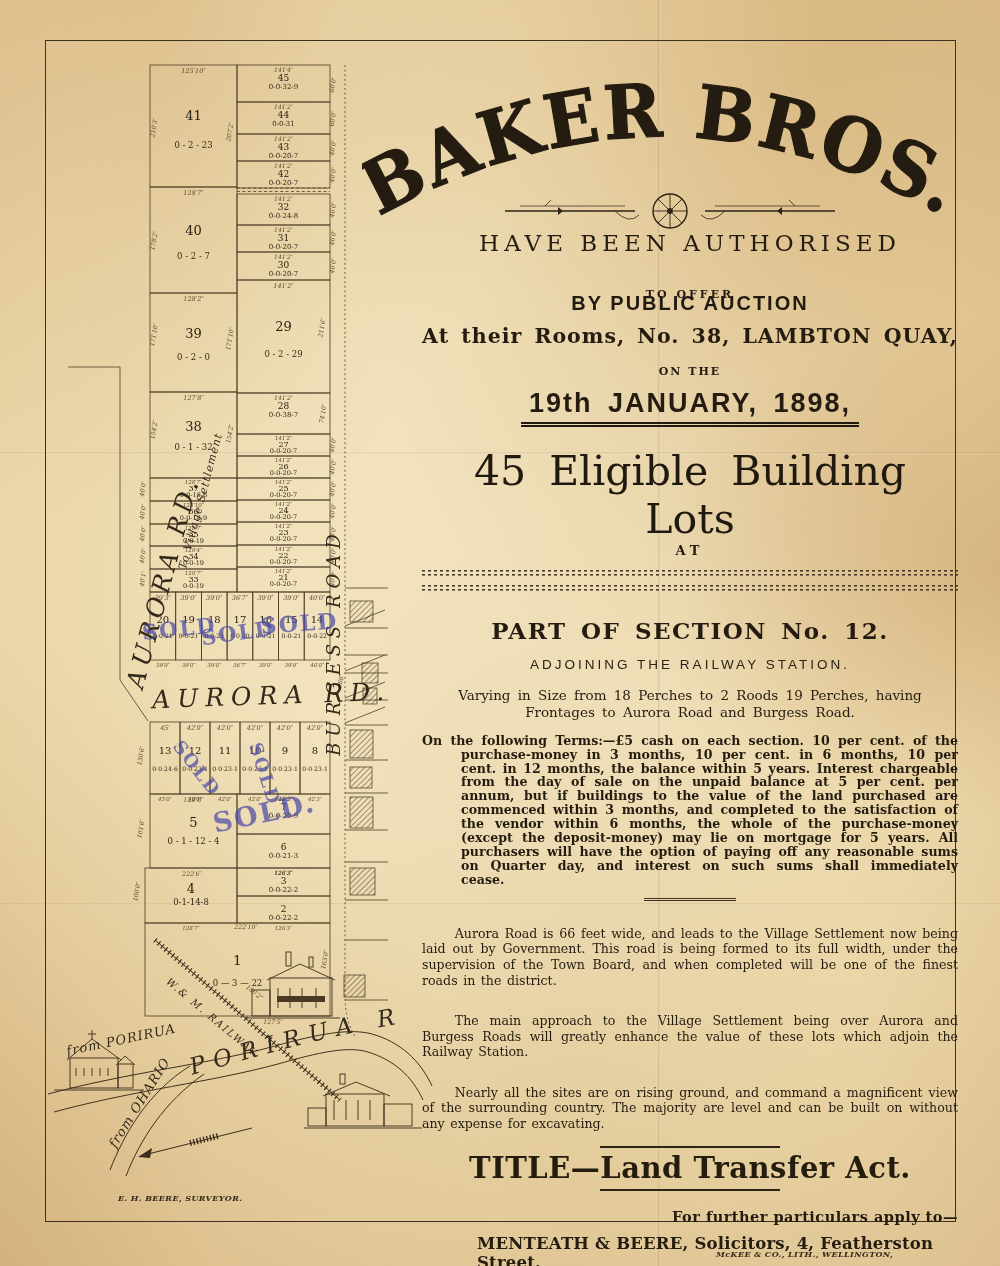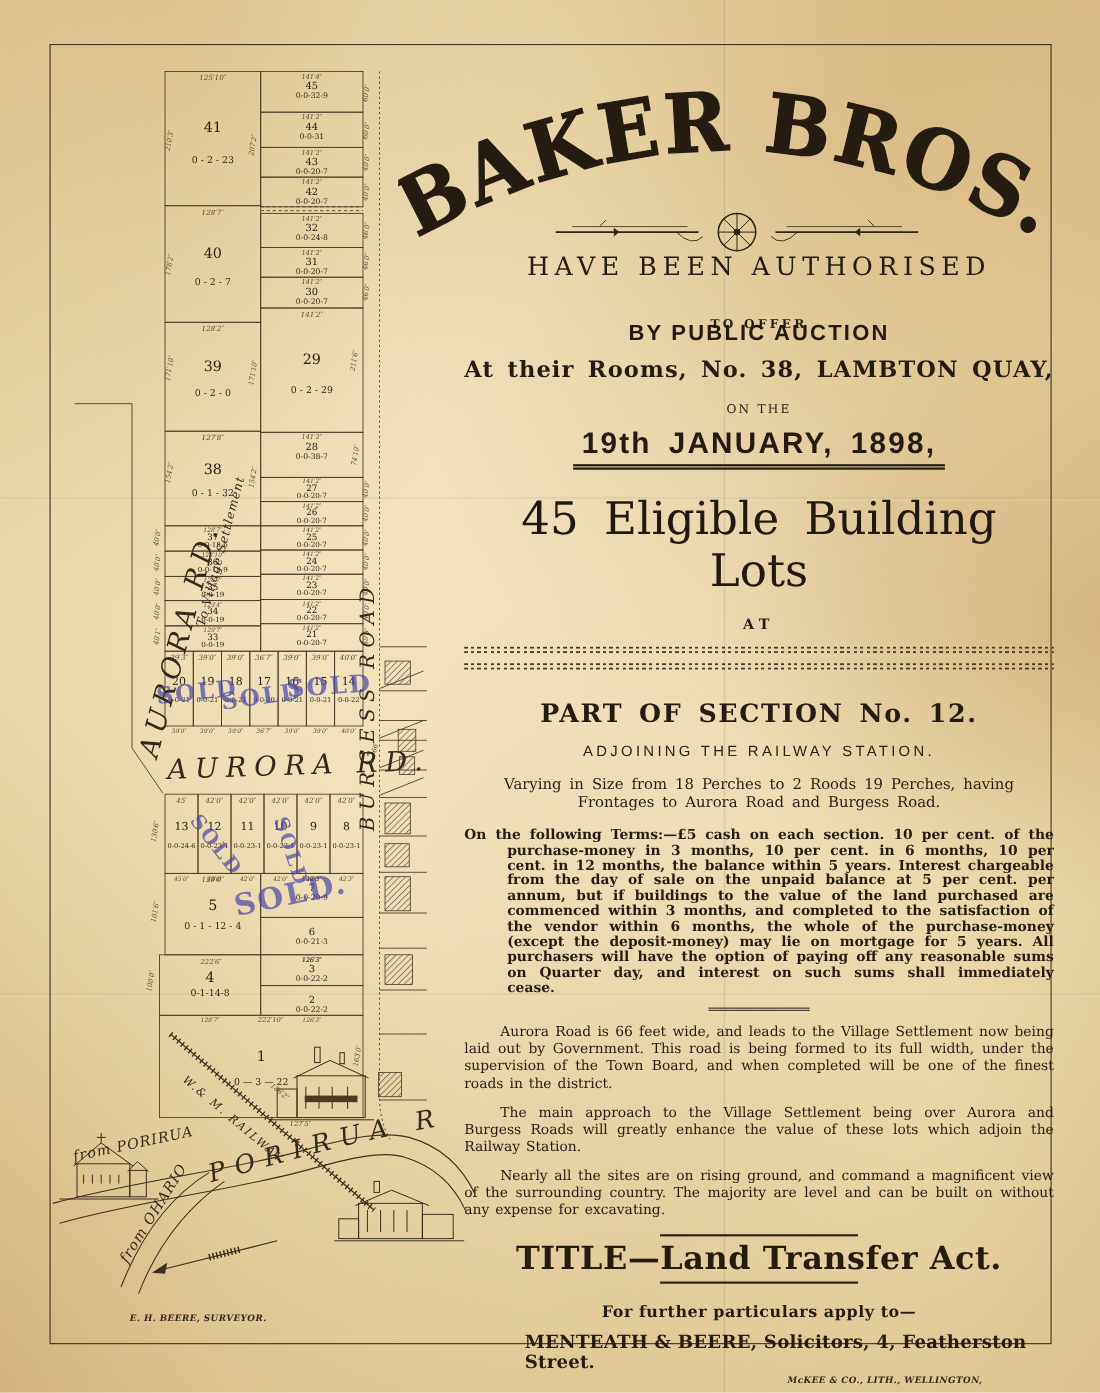--- a/index.html
+++ b/index.html
@@ -16,43 +16,43 @@
     background:linear-gradient(90deg, rgba(120,84,40,.18), rgba(255,245,220,.25));}
   .crease-h{position:absolute;left:0;right:0;height:3px;
     background:linear-gradient(180deg, rgba(120,84,40,.12), rgba(255,246,222,.22));}
   .frame{position:absolute;left:45px;top:40px;right:44px;bottom:44px;
     border:1.5px solid #3c3122;}
   
   .col{position:absolute;left:422px;top:292px;width:536px;text-align:center;}
   .by-auction{font-family:"Liberation Sans",sans-serif;font-weight:bold;
     font-size:20px;letter-spacing:2px;color:#201a10;}
   .rooms{font-weight:bold;font-size:20.5px;letter-spacing:1px;margin-top:9px;word-spacing:4px;}
-  .on-the{font-size:11px;font-weight:normal;letter-spacing:2px;margin-top:17px;}
+  .on-the{font-size:11px;font-weight:bold;letter-spacing:2px;margin-top:17px;}
   .date{display:inline-block;font-family:"Liberation Sans",sans-serif;font-weight:bold;
     font-size:27px;letter-spacing:2px;margin-top:10px;padding:0 8px 3px 8px;
     border-bottom:5px double #201a10;word-spacing:6px;}
   .lots-line{font-size:41px;margin-top:20px;word-spacing:10px;color:#1f1910;}
-  .at{font-size:13px;font-weight:bold;letter-spacing:5px;margin-top:18px;}
+  .at{font-size:13px;font-weight:bold;letter-spacing:5px;}
   .dotrule{height:6px;margin-top:12px;
     background:
       repeating-linear-gradient(90deg,#473a27 0 3px,transparent 3px 6px) top/100% 1.6px no-repeat,
       repeating-linear-gradient(90deg,#473a27 0 3px,transparent 3px 6px) bottom/100% 1.6px no-repeat;}
   .johnsonville{font-size:47px;font-weight:bold;letter-spacing:3px;margin-top:8px;color:#28200f;}
   .part{font-size:23px;font-weight:bold;letter-spacing:1.5px;margin-top:26px;word-spacing:5px;}
   .adjoining{font-family:"Liberation Sans",sans-serif;font-size:13.5px;letter-spacing:3px;margin-top:13px;color:#2a2213;}
   .varying{font-size:13.5px;margin-top:15px;line-height:1.25;word-spacing:3px;}
   .terms{font-size:12.6px;text-align:justify;line-height:13.9px;margin-top:13px;
     padding-left:3.1em;text-indent:-3.1em;word-spacing:2px;font-weight:bold;}
   .midrule{width:92px;margin:11px auto 0 auto;border-top:3px double #3c3122;}
-  .para{font-size:12.6px;text-align:justify;line-height:15.6px;margin-top:11px;
+  .para{font-size:12.6px;text-align:justify;line-height:15.6px;margin-top:25px;
     text-indent:2.6em;word-spacing:1.5px;}
   .title-act-rule{width:180px;margin:14px auto 0 auto;border-top:2px solid #2c2414;}
   .title-act{font-size:29px;font-weight:bold;margin-top:3px;letter-spacing:.5px;color:#241d0e;}
   .title-act-rule2{width:180px;margin:4px auto 0 auto;border-top:2px solid #2c2414;}
-  .apply-lead{font-size:14.5px;font-weight:bold;text-align:center;margin-top:17px;letter-spacing:.5px;}
+  .apply-lead{font-size:14.5px;font-weight:bold;text-align:right;margin-top:17px;letter-spacing:.5px;}
   .apply-line{font-size:16.5px;font-weight:bold;text-align:left;margin:9px 0 0 55px;letter-spacing:.2px;}
   .credit{position:absolute;font-size:8px;font-weight:bold;font-style:italic;color:#34291a;letter-spacing:.4px;}
   
   svg text{font-family:"DejaVu Serif",serif;}
   .dim{fill:#5d482c;font-style:italic;}
   .num{fill:#2a2012;}
   .area{fill:#332817;}
   .road{fill:#332a1b;font-style:italic;}
   .stamp{fill:#4c4ba6;opacity:.72;font-weight:bold;}
   .lot{fill:none;stroke:#4c3c27;stroke-width:.8;}

